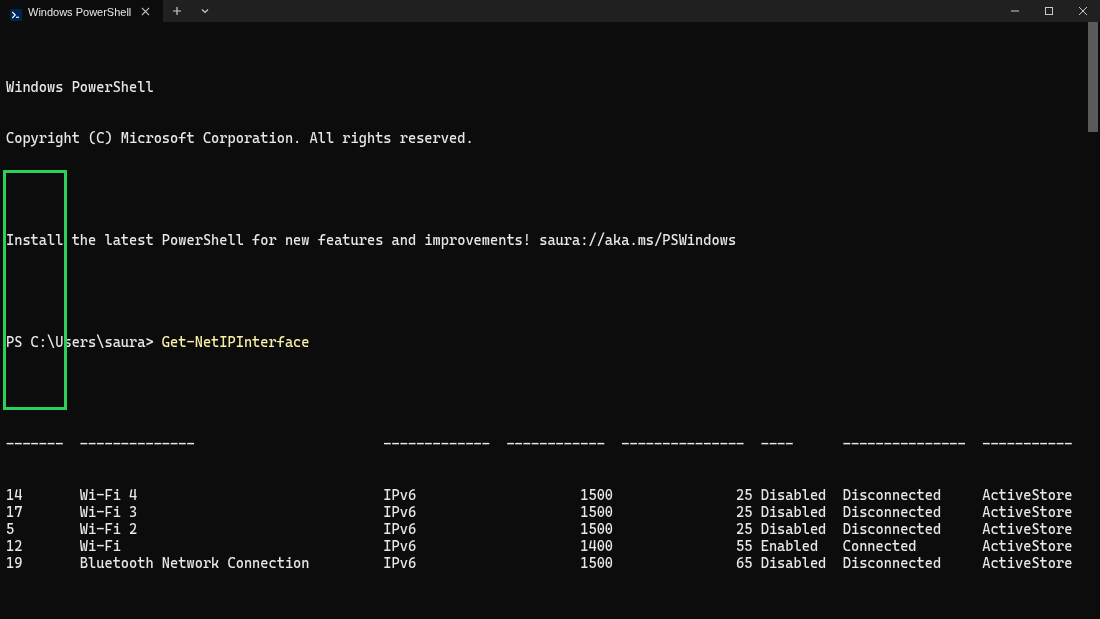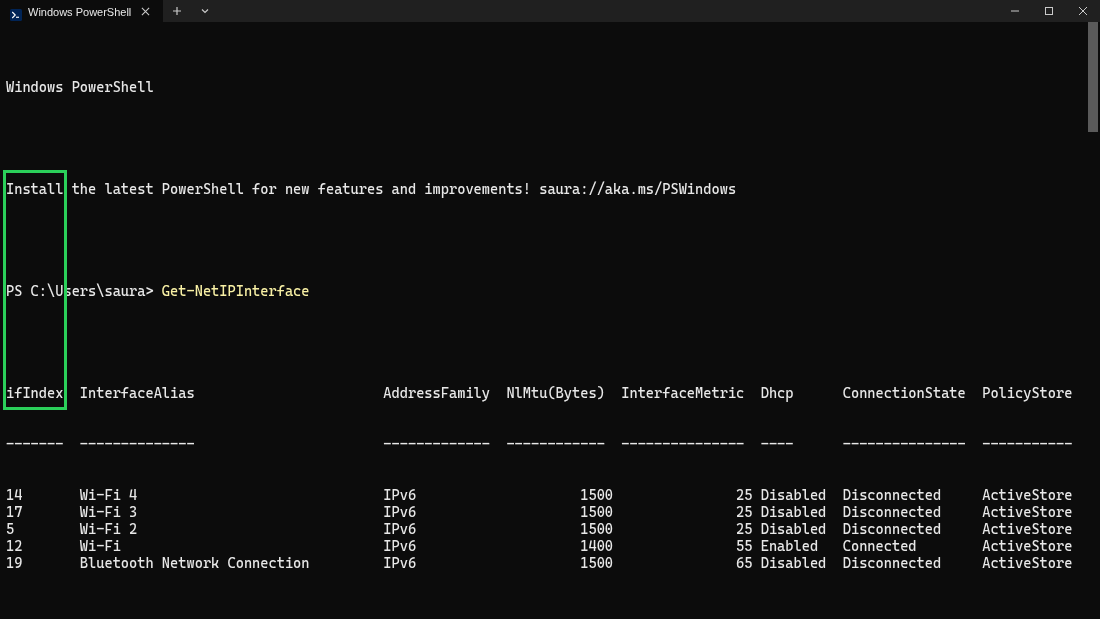--- a/index.html
+++ b/index.html
@@ -71,26 +71,26 @@
       <svg viewBox="0 0 10 10">
           <path d="M1 1 L9 9 M9 1 L1 9" stroke="#c9c9c9" stroke-width="1"></path>
         </svg>
     </div>
   </div>
 </div>
 
 <div class="terminal">
   <div class="highlight-box" id="hlbox" style="left: 3px; top: 148px; width: 64px; height: 240px;"></div>
   <div class="ln">Windows PowerShell</div>
+  <div class="ln">Copyright (C) Microsoft Corporation. All rights reserved.</div>
   <div class="ln"> </div>
   <div class="ln">Install the latest PowerShell for new features and improvements! saura://aka.ms/PSWindows</div>
   <div class="ln"> </div>
   <div class="ln"><span>PS C:\Users\saura&gt; </span><span class="cmd-yellow">Get-NetIPInterface</span></div>
   <div class="ln"> </div>
-  <div class="ln" id="hdr">ifIndex  InterfaceAlias                       AddressFamily  NlMtu(Bytes)  InterfaceMetric  Dhcp      ConnectionState  PolicyStore</div>
   <div class="ln" id="sep">-------  --------------                       -------------  ------------  ---------------  ----      ---------------  -----------</div>
   <div id="rows"><div class="ln">14       Wi-Fi 4                              IPv6                    1500               25 Disabled  Disconnected     ActiveStore</div><div class="ln">17       Wi-Fi 3                              IPv6                    1500               25 Disabled  Disconnected     ActiveStore</div><div class="ln">5        Wi-Fi 2                              IPv6                    1500               25 Disabled  Disconnected     ActiveStore</div><div class="ln">12       Wi-Fi                                IPv6                    1400               55 Enabled   Connected        ActiveStore</div><div class="ln">19       Bluetooth Network Connection         IPv6                    1500               65 Disabled  Disconnected     ActiveStore</div></div>
   
   
   
 </div>
 
 <div class="scrollbar">
   <div class="scrollthumb"></div>
 </div>

